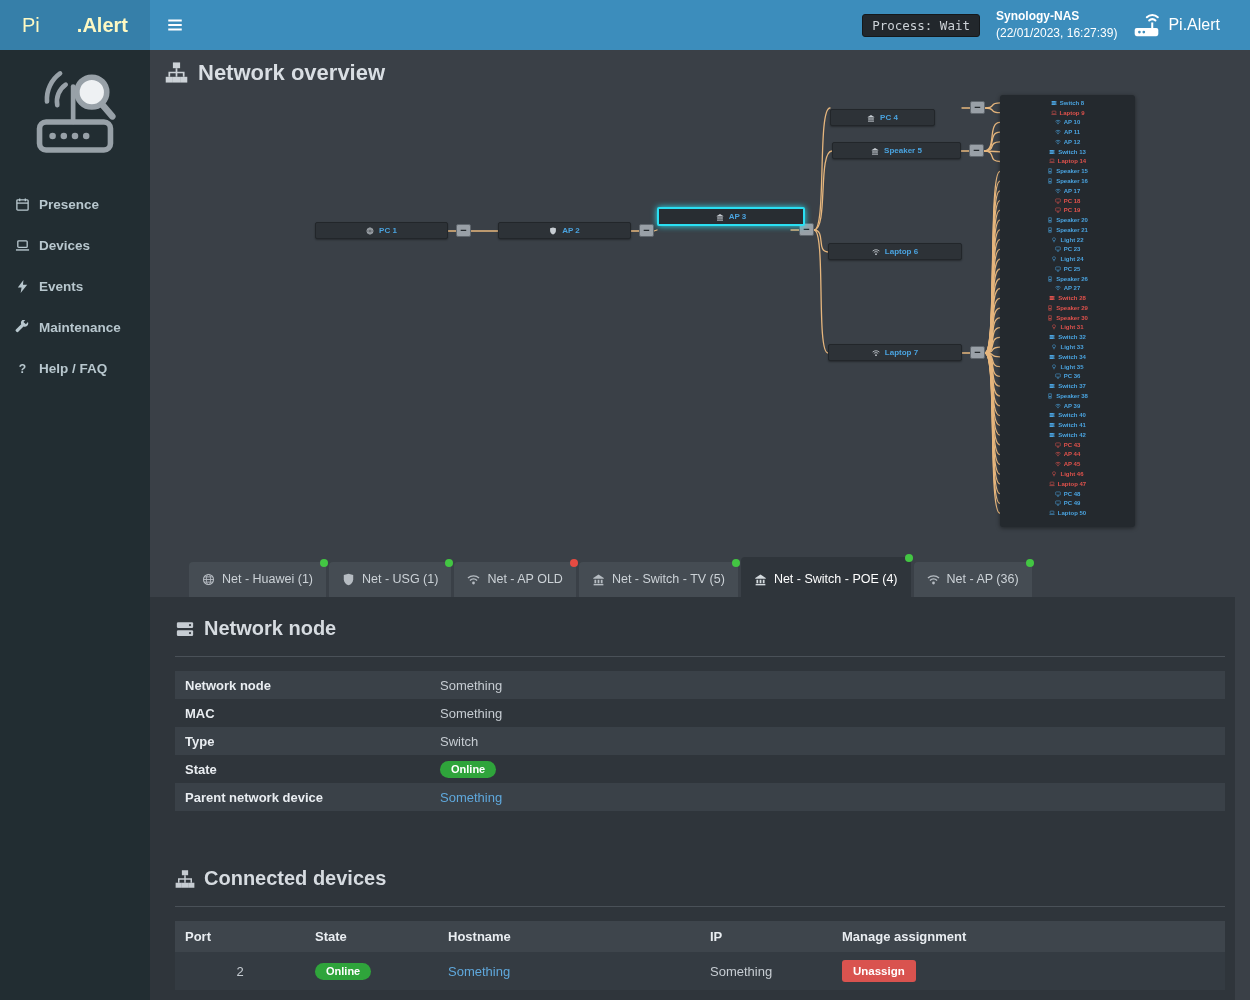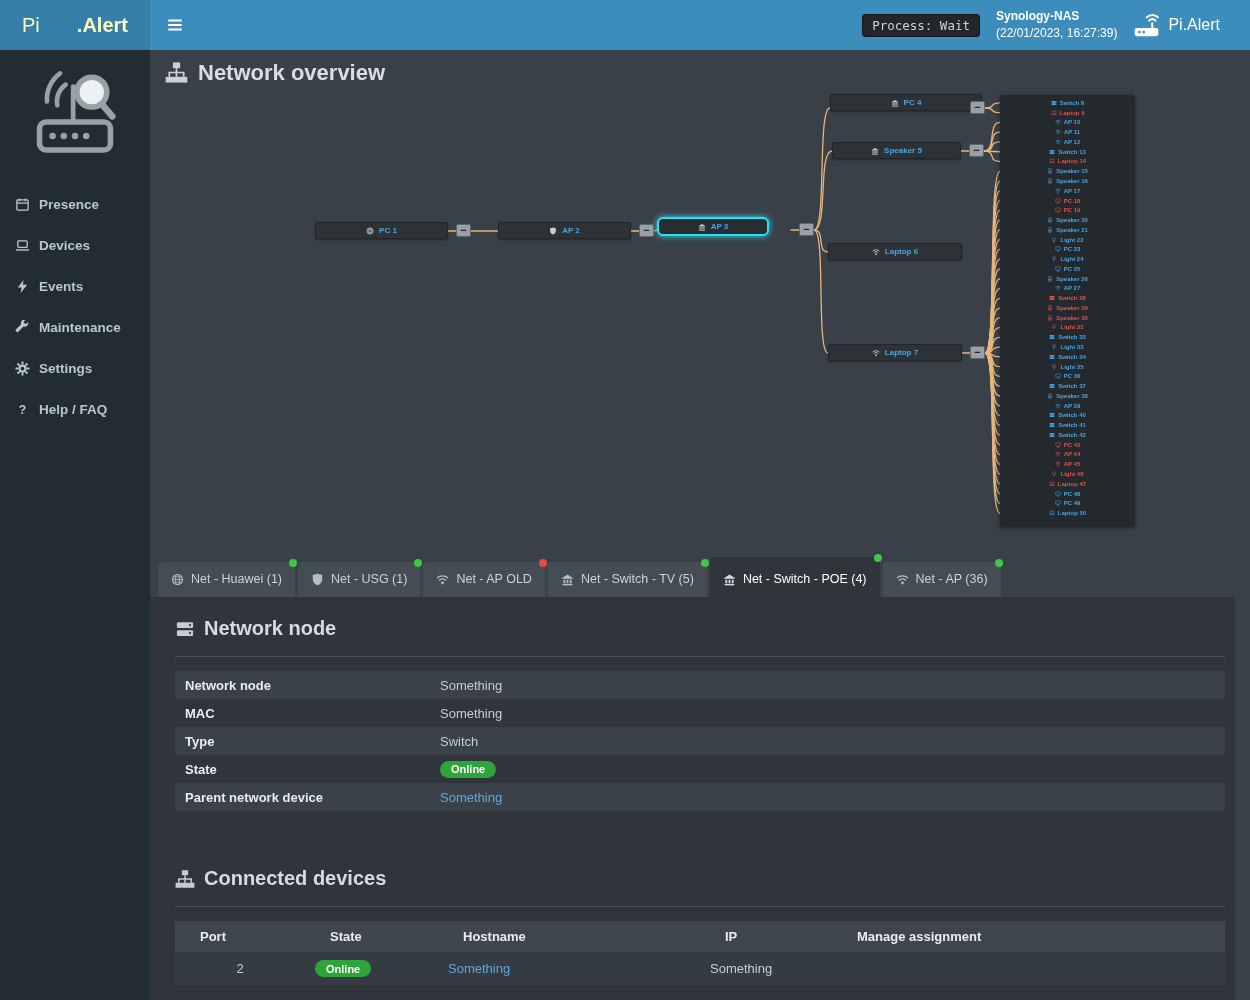--- a/index.html
+++ b/index.html
@@ -39,42 +39,42 @@
   .diagram svg.edges{position:absolute;top:0;left:0;}
   .dnode{position:absolute;height:17px;background:#2d3237;border:1px solid #22262a;border-radius:2px;display:flex;align-items:center;justify-content:center;gap:5px;font-size:8px;font-weight:700;color:var(--nodelabel,#4aa3df);cursor:pointer;box-shadow:0 1px 2px rgba(0,0,0,.35);z-index:2;}
   .dnode svg{width:8px;height:8px;color:#c6ccd2;}
   .dnode.highlight{border:2px solid var(--highlight,#2adff2);height:19px;margin-top:-1px;background:#282d32;box-shadow:0 0 6px var(--highlight,#2adff2);z-index:3;}
   .collapse-box{position:absolute;width:15px;height:13px;background:#99a0a7;border:1px solid #5f666d;border-radius:2px;color:#22262a;font-size:11px;line-height:10px;text-align:center;cursor:pointer;font-weight:700;z-index:2;}
   .cluster{position:absolute;background:#24292e;border-radius:3px;box-shadow:0 1px 4px rgba(0,0,0,.45);overflow:hidden;z-index:2;}
   .cl-row{display:flex;align-items:center;justify-content:center;gap:3px;font-size:6px;font-weight:700;cursor:pointer;white-space:nowrap;}
   .cl-row svg{width:6px;height:6px;flex:none;}
 
   
-  .tabs{display:flex;align-items:flex-end;padding-left:8px;height:47px;}
+  .tabs{display:flex;align-items:flex-end;padding-left:39px;height:47px;}
   .tab{position:relative;display:flex;align-items:center;gap:7px;background:#454c53;color:#ccd2d7;font-size:12.5px;padding:10px 13px 11px;border-radius:4px 4px 0 0;margin-right:3px;cursor:pointer;white-space:nowrap;}
   .tab svg{width:13px;height:13px;color:#b6bcc2;}
   .tab .dot{position:absolute;top:-3px;right:-2px;width:8px;height:8px;border-radius:50%;}
   .tab.active{background:var(--panel,#2f353b);color:#fff;padding-top:15px;}
   .tab.active svg{color:#d4dade;}
 
   
   .panel{position:relative;margin-right:15px;background:var(--panel,#2f353b);min-height:420px;padding:20px 0 40px;}
   .sec-title{display:flex;align-items:center;gap:9px;color:#d6dbe0;font-size:20px;font-weight:600;margin:0 10px 0 25px;}
   .sec-title svg{width:20px;height:20px;color:#c6ccd2;}
   .connected-title{margin-top:56px;}
   .divider{border-top:1px solid #4a5158;margin:16px 10px 14px 25px;}
   .kv-table{margin:0 10px 0 25px;}
   .kv-row{display:grid;grid-template-columns:255px 1fr;align-items:center;min-height:28px;padding:4px 10px;font-size:13px;color:#c6ccd2;}
   .kv-row.striped{background:#3a4148;}
   .kv-row .k{font-weight:700;color:#e9edf1;}
   .badge{display:inline-block;background:var(--online,#2fa43b);color:#fff;font-size:11px;font-weight:700;padding:2.5px 11px;border-radius:10px;}
   .link{color:var(--link,#5fa8dc);text-decoration:none;cursor:pointer;}
   .cd-table{margin:0 10px 0 25px;font-size:13px;color:#c6ccd2;}
   .cd-head,.cd-row{display:grid;grid-template-columns:130px 133px 262px 132px 1fr;align-items:center;}
-  .cd-head{background:#3e454c;font-weight:700;color:#e9edf1;padding:8px 15px;}
+  .cd-head{background:#3e454c;font-weight:700;color:#e9edf1;padding:8px 0;}
   .cd-row{padding:8px 0;background:#343b42;}
   .cd-head>div,.cd-row>div{padding:0 10px;}
   .cell-port{text-align:center;}
   .btn-danger{display:inline-block;background:var(--danger,#d9534f);color:#fff;border:none;border-radius:3px;font-size:11.5px;font-weight:700;padding:5px 11px;cursor:pointer;font-family:inherit;}
 </style>
 </head>
 <body>
 
 <div class="page">
 
@@ -144,36 +144,20 @@
           <svg viewBox="0 0 16 16">
             <path d="M9 1L3 9h4l-1 6 7-9H8.5z" fill="currentColor"></path>
           </svg>
           <span>Events</span>
         </a>
         <a class="side-item">
           <svg viewBox="0 0 16 16">
             <path d="M13.8 2.2a3.6 3.6 0 0 1-4.7 4.7L4 12a1.8 1.8 0 1 1-2.5-2.5l5.1-5.1a3.6 3.6 0 0 1 4.7-4.7L9 2l2.6 2.6z" fill="currentColor"></path>
           </svg>
           <span>Maintenance</span>
-        </a>
-        <a class="side-item">
-          <svg viewBox="0 0 16 16">
-            <circle cx="8" cy="8" r="3.2" fill="none" stroke="currentColor" stroke-width="2.4"></circle>
-            <g fill="currentColor">
-              <rect x="7" y="0.5" width="2" height="3.2"></rect>
-              <rect x="7" y="12.3" width="2" height="3.2"></rect>
-              <rect x="0.5" y="7" width="3.2" height="2"></rect>
-              <rect x="12.3" y="7" width="3.2" height="2"></rect>
-              <rect x="7" y="0.5" width="2" height="3.2" transform="rotate(45 8 8)"></rect>
-              <rect x="7" y="12.3" width="2" height="3.2" transform="rotate(45 8 8)"></rect>
-              <rect x="0.5" y="7" width="3.2" height="2" transform="rotate(45 8 8)"></rect>
-              <rect x="12.3" y="7" width="3.2" height="2" transform="rotate(45 8 8)"></rect>
-            </g>
-          </svg>
-          <span>Settings</span>
         </a>
         <a class="side-item">
           <svg viewBox="0 0 16 16">
             <text x="8" y="12.5" font-size="13" font-weight="bold" text-anchor="middle" fill="currentColor">?</text>
           </svg>
           <span>Help / FAQ</span>
         </a>
       </nav>
   </aside>
 
@@ -258,30 +242,30 @@
           <span>PC 1</span>
         </div>
         <div class="collapse-box" style="left: 306px; top: 139px;">−</div>
         <div class="dnode" style="left: 348px; top: 137px; width: 133px;">
           <svg viewBox="0 0 16 16">
             <path d="M8 .8l5.8 1.8v5c0 3.6-2.5 6.4-5.8 7.6C4.7 14 2.2 11.2 2.2 7.6v-5z" fill="currentColor"></path>
           </svg>
           <span>AP 2</span>
         </div>
         <div class="collapse-box" style="left: 489px; top: 139px;">−</div>
-        <div class="dnode highlight" style="left: 507px; top: 133px; width: 112px; border-radius: 6px;">
+        <div class="dnode highlight" style="left: 507px; top: 123px; width: 148px;">
           <svg viewBox="0 0 16 16">
             <path d="M1.5 6L8 1.8 14.5 6v1.2h-13z" fill="currentColor"></path>
             <path d="M3 8.2h2.2v4.4H3zM6.9 8.2h2.2v4.4H6.9zM10.8 8.2H13v4.4h-2.2z" fill="currentColor"></path>
             <path d="M2 13.4h12v1.8H2z" fill="currentColor"></path>
           </svg>
           <span>AP 3</span>
         </div>
         <div class="collapse-box" style="left: 649px; top: 138px;">−</div>
-        <div class="dnode" style="left: 680px; top: 9px; width: 152px;">
+        <div class="dnode" style="left: 680px; top: 24px; width: 105px;">
           <svg viewBox="0 0 16 16">
             <path d="M1.5 6L8 1.8 14.5 6v1.2h-13z" fill="currentColor"></path>
             <path d="M3 8.2h2.2v4.4H3zM6.9 8.2h2.2v4.4H6.9zM10.8 8.2H13v4.4h-2.2z" fill="currentColor"></path>
             <path d="M2 13.4h12v1.8H2z" fill="currentColor"></path>
           </svg>
           <span>PC 4</span>
         </div>
         <div class="collapse-box" style="left: 820px; top: 16px;">−</div>
         <div class="dnode" style="left: 682px; top: 57px; width: 129px;">
           <svg viewBox="0 0 16 16">
@@ -760,17 +744,18 @@
             <div>State</div>
             <div>Hostname</div>
             <div>IP</div>
             <div>Manage assignment</div>
           </div>
           <div class="cd-row">
             <div class="cell-port">2</div>
             <div><span class="badge">Online</span></div>
             <div><a class="link">Something</a></div>
             <div>Something</div>
+            <div><button class="btn-danger">Unassign</button></div>
           </div>
         </div>
     </section>
   </main>
 </div>
 
 </body></html>

